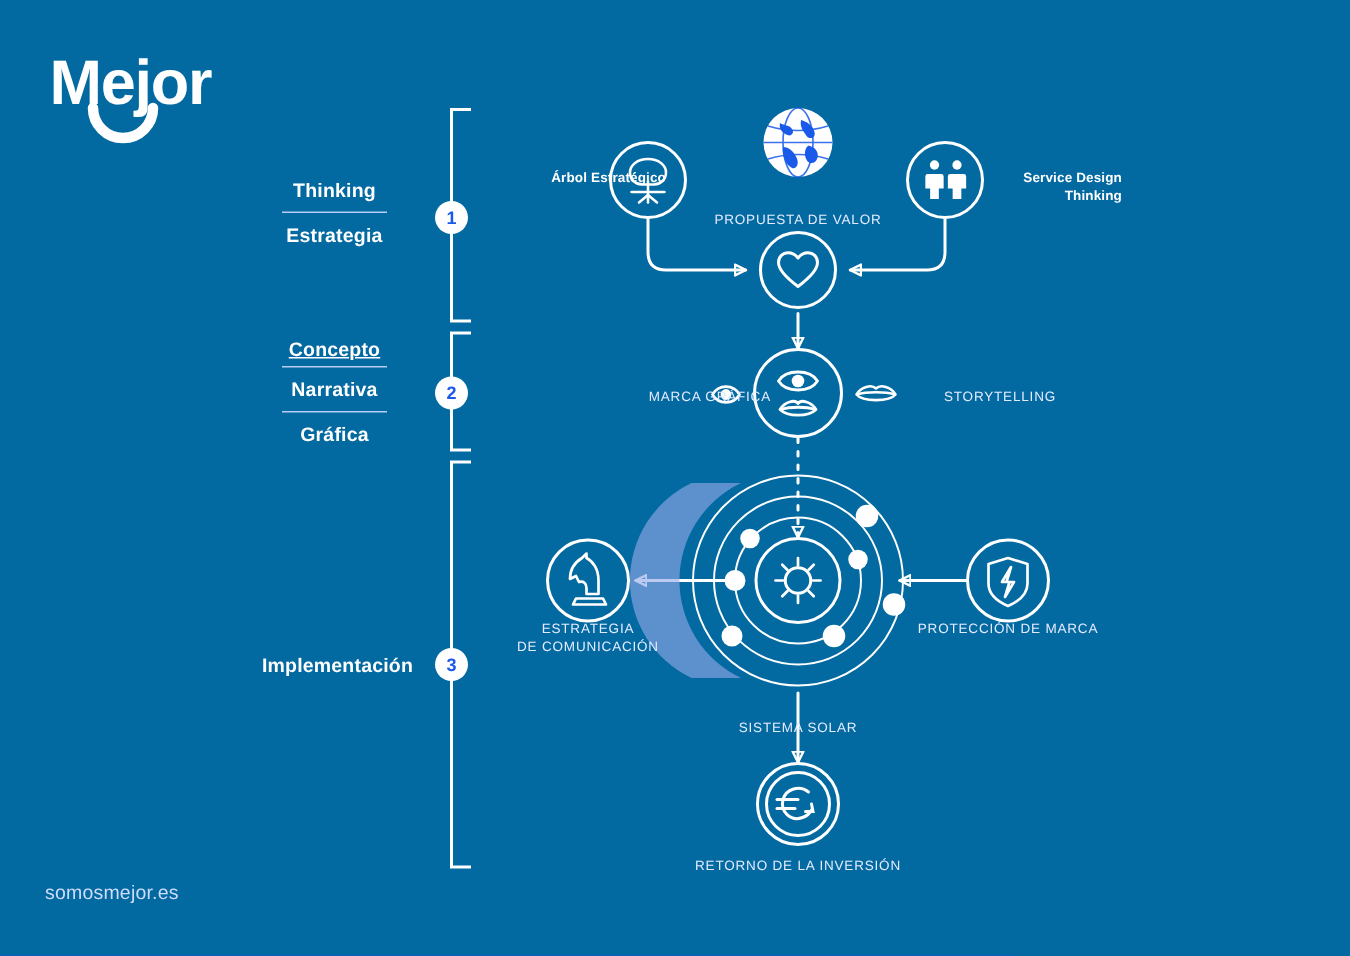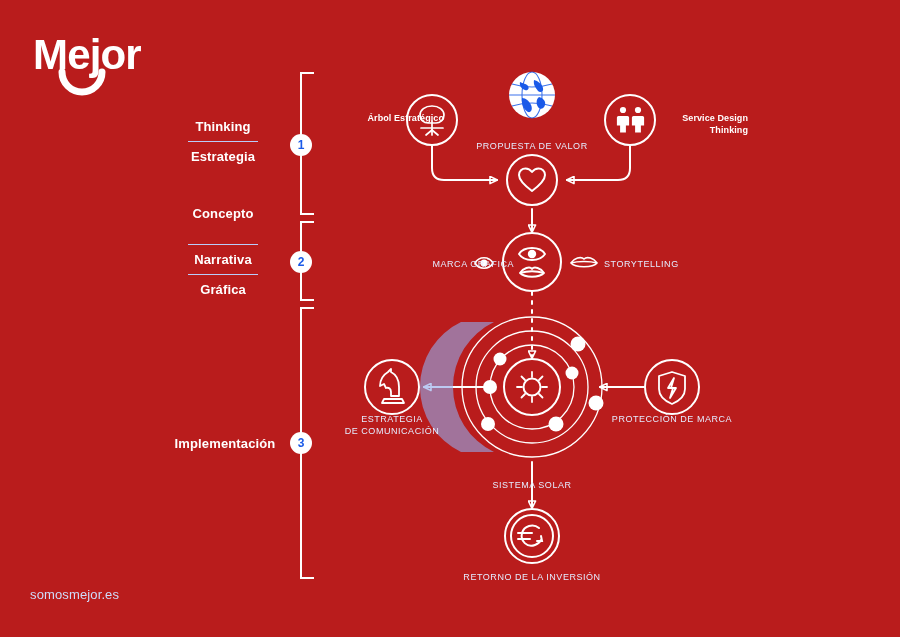--- a/index.html
+++ b/index.html
@@ -13,21 +13,21 @@
     overflow: hidden;
     font-family: "Liberation Sans", sans-serif;
     color: #ffffff;
     position: relative;
   }
   #stage {
     position: absolute;
     left: 0; top: 0;
     width: 900px;
     height: 637px;
-    background: #b91c1c;
+    background: #0369a1;
   }
   svg.layer {
     position: absolute;
     left: 0; top: 0;
     width: 900px;
     height: 637px;
     overflow: visible;
   }
   .logo-word {
     position: absolute;
@@ -111,21 +111,21 @@
 
       <path d="M 313 308 L 301 308 L 301 578 L 313 578"></path>
     </g>
   </svg>
 
   <div class="phase-label" style="left:180px; top:119px; width:86px;">Thinking</div>
   <div class="rule" style="left:188px; top:141px; width:70px;"></div>
   <div class="phase-label" style="left:180px; top:149px; width:86px;">Estrategia</div>
   <div class="num" style="left:290px; top:134px;">1</div>
 
-  <div class="phase-label" style="left:180px; top:206px; width:86px;">Concepto</div>
+  <div class="phase-label" style="left:180px; top:225px; width:86px;text-decoration:underline;">Concepto</div>
   <div class="rule" style="left:188px; top:244px; width:70px;"></div>
   <div class="phase-label" style="left:180px; top:252px; width:86px;">Narrativa</div>
   <div class="rule" style="left:188px; top:274px; width:70px;"></div>
   <div class="phase-label" style="left:180px; top:282px; width:86px;">Gráfica</div>
   <div class="num" style="left:290px; top:251px;">2</div>
 
   <div class="phase-label" style="left:165px; top:436px; width:120px;">Implementación</div>
   <div class="num" style="left:290px; top:432px;">3</div>
 
   <svg class="layer" viewBox="0 0 900 637">
@@ -283,21 +283,21 @@
 
   <div class="cap-strong cap-right" style="left:662px; top:112px; width:86px; text-align:right;">
     <span style="white-space:pre-line;">Service Design
 Thinking</span>
   </div>
 
   <div class="cap" style="left:462px; top:140px; width:140px;">PROPUESTA DE VALOR</div>
 
   <div class="cap cap-left" style="left:376px; top:258px; width:90px; text-align:right;">MARCA GRÁFICA</div>
 
-  <div class="cap cap-right" style="left:604px; top:258px; width:100px; text-align:left;">STORYTELLING</div>
+  <div class="cap cap-right" style="left:604px; top:258px; width:100px; text-align:right;">STORYTELLING</div>
 
   <div class="cap" style="left:332px; top:413px; width:120px;">
     <span style="white-space:pre-line;">ESTRATEGIA
 DE COMUNICACIÓN</span>
   </div>
 
   <div class="cap" style="left:482px; top:479px; width:100px;">SISTEMA SOLAR</div>
 
   <div class="cap" style="left:607px; top:413px; width:130px;">PROTECCIÓN DE MARCA</div>
 

